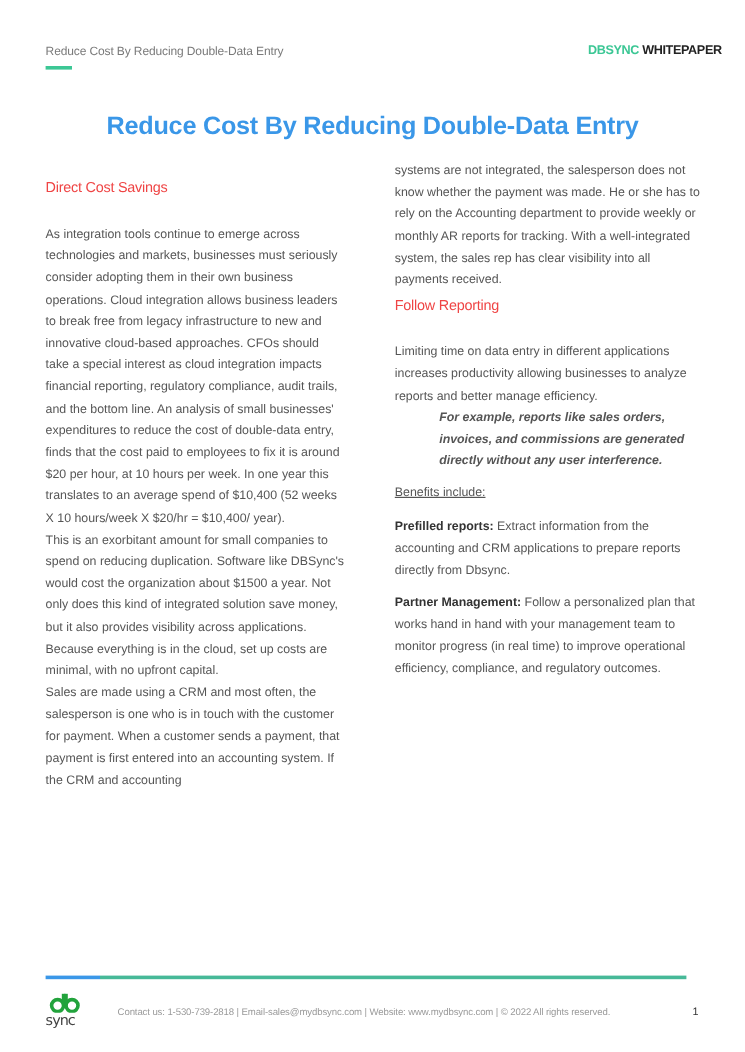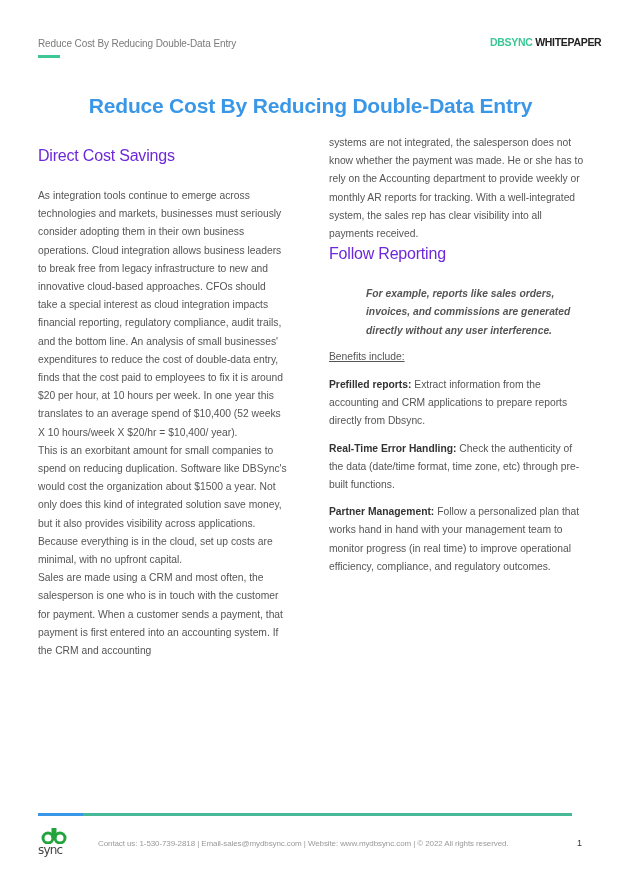--- a/index.html
+++ b/index.html
@@ -11,21 +11,21 @@
   .brand { position: absolute; left: 490px; top: 36px; font-size: 10.5px; font-weight: bold; letter-spacing: -0.3px; }
   .brand .b1 { color: #3cc795; }
   .brand .b2 { color: #222222; }
 
   .main-title { position: absolute; left: 0; width: 621px; top: 94px; text-align: center; font-size: 21px; color: #3a97e8; letter-spacing: -0.2px; }
 
   .col { position: absolute; font-size: 10.3px; line-height: 18.2px; color: #555555; }
   .col-left { left: 38px; top: 143px; width: 250px; }
   .col-right { left: 329px; top: 134px; width: 255px; }
 
-  h2 { font-weight: normal; color: #6d28d9; font-size: 16px; line-height: 22px; letter-spacing: -0.2px; }
+  h2 { font-weight: normal; color: #ef4444; font-size: 12px; line-height: 22px; letter-spacing: -0.2px; }
   .col p { margin: 0; }
 
   .left-h1 { margin-top: 2px; margin-bottom: 20px; }
   .left-p1 { margin-bottom: 10px; }
   .left-p2 { margin-bottom: 20px; }
   .left-h2 { margin-bottom: 18px; }
 
   .right-p0 { margin-bottom: 40px; }
   .right-h1 { margin-bottom: 20px; }
   .right-example { font-style: italic; padding-left: 37px; margin-bottom: 8px !important; font-weight: bold; }
@@ -58,24 +58,24 @@
 <div class="col col-left">
   <h2 class="left-h1">Direct Cost Savings</h2>
   <p class="left-p1">As integration tools continue to emerge across technologies and markets,  businesses must seriously consider adopting them in their own business operations. Cloud integration allows business leaders to break free from legacy infrastructure to new and innovative cloud-based approaches. CFOs should take a special interest as cloud integration impacts financial reporting, regulatory compliance, audit trails, and the bottom line.  An analysis of small businesses' expenditures  to reduce the cost of double-data entry, finds that the cost paid to employees to fix it is around $20 per hour, at 10 hours per week. In one year this translates to an average spend of $10,400 (52 weeks X 10 hours/week X $20/hr = $10,400/ year).</p>
   <p class="left-p2">This is an exorbitant amount for small companies to spend on reducing duplication. Software like DBSync's would cost the organization about $1500 a year. Not only does this kind of integrated solution save money, but it also provides visibility across applications. Because everything is in the cloud, set up costs are minimal, with no upfront capital.</p>
   <p>Sales are made using a CRM and most often, the salesperson is one who is in touch with the customer for payment. When a customer sends a payment, that payment is first entered into an accounting system.  If the CRM and accounting</p>
 </div>
 
 <div class="col col-right">
   <p class="right-p0">systems are not integrated, the salesperson does not know whether the payment was made.  He or she has to rely on the Accounting department to provide weekly or monthly AR reports for tracking. With a well-integrated system, the sales rep has clear visibility into all payments received.</p>
   <h2 class="right-h1">Follow Reporting</h2>
+  <p>Limiting time on data entry in different applications increases productivity allowing businesses to analyze reports and better manage efficiency.</p>
   <p class="right-example">For example, reports like sales orders, invoices, and commissions are generated directly without any user interference.</p>
   <p class="benefits-label">Benefits include:</p>
   <p class="benefit"><b>Prefilled reports:</b><span> Extract information from the accounting and CRM applications to prepare reports directly from Dbsync.</span></p>
-  <p class="benefit"><b>Real-Time Error Handling:</b><span> Check the authenticity of the data (date/time format, time zone, etc) through pre-built functions.</span></p>
   <p class="benefit"><b>Partner Management:</b><span> Follow a personalized plan that works hand in hand with your management team to monitor progress (in real time) to improve operational efficiency, compliance, and regulatory outcomes.</span></p>
 </div>
 
 <div>
   <div class="footer-line"></div>
   <div class="logo">
     <svg class="logo-db" viewBox="0 0 28 16">
       <circle cx="8" cy="10" r="5" fill="none" stroke="#22a33c" stroke-width="3"></circle>
       <circle cx="20" cy="10" r="5" fill="none" stroke="#22a33c" stroke-width="3"></circle>
       <rect x="11.5" y="0" width="3" height="10" fill="#22a33c"></rect>

